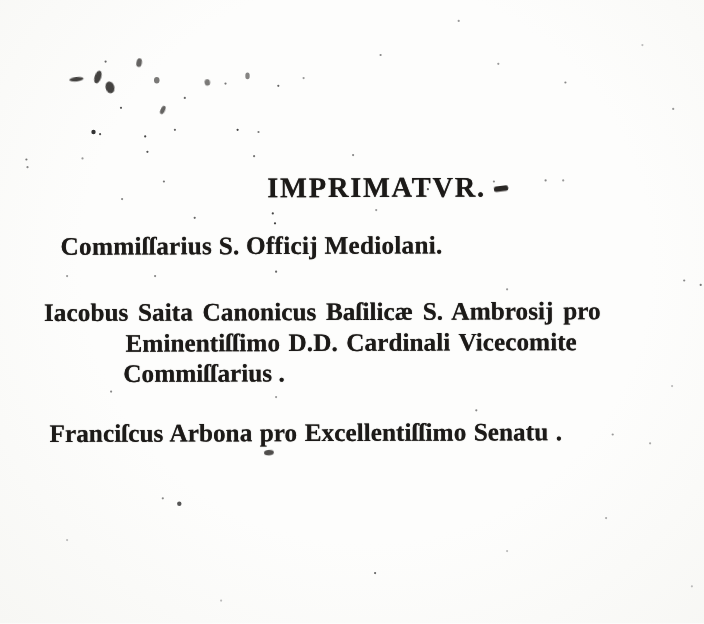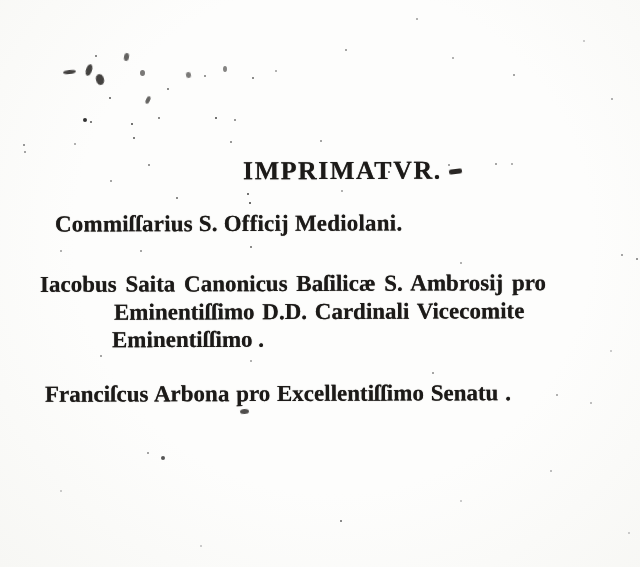--- a/index.html
+++ b/index.html
@@ -98,17 +98,17 @@
 
   <h1 class="txt title" style="margin:0;">
     <span>IMPRIMATVR.</span>
   </h1>
   <span class="ink-dash"></span>
 
   <p class="txt line-commissarius" style="margin:0;">Commiſſarius S. Officij Mediolani.</p>
 
   <p class="txt line-iacobus-1" style="margin:0;">Iacobus Saita Canonicus Baſilicæ S. Ambrosij pro</p>
   <p class="txt line-iacobus-2" style="margin:0;">Eminentiſſimo D.D. Cardinali Vicecomite</p>
-  <p class="txt line-iacobus-3" style="margin:0;">Eminentiſſimo .</p>
+  <p class="txt line-iacobus-3" style="margin:0;">Commiſſarius .</p>
 
   <p class="txt line-franciscus" style="margin:0;">Franciſcus Arbona pro Excellentiſſimo Senatu .</p>
 
 </div>
 
 </body></html>

